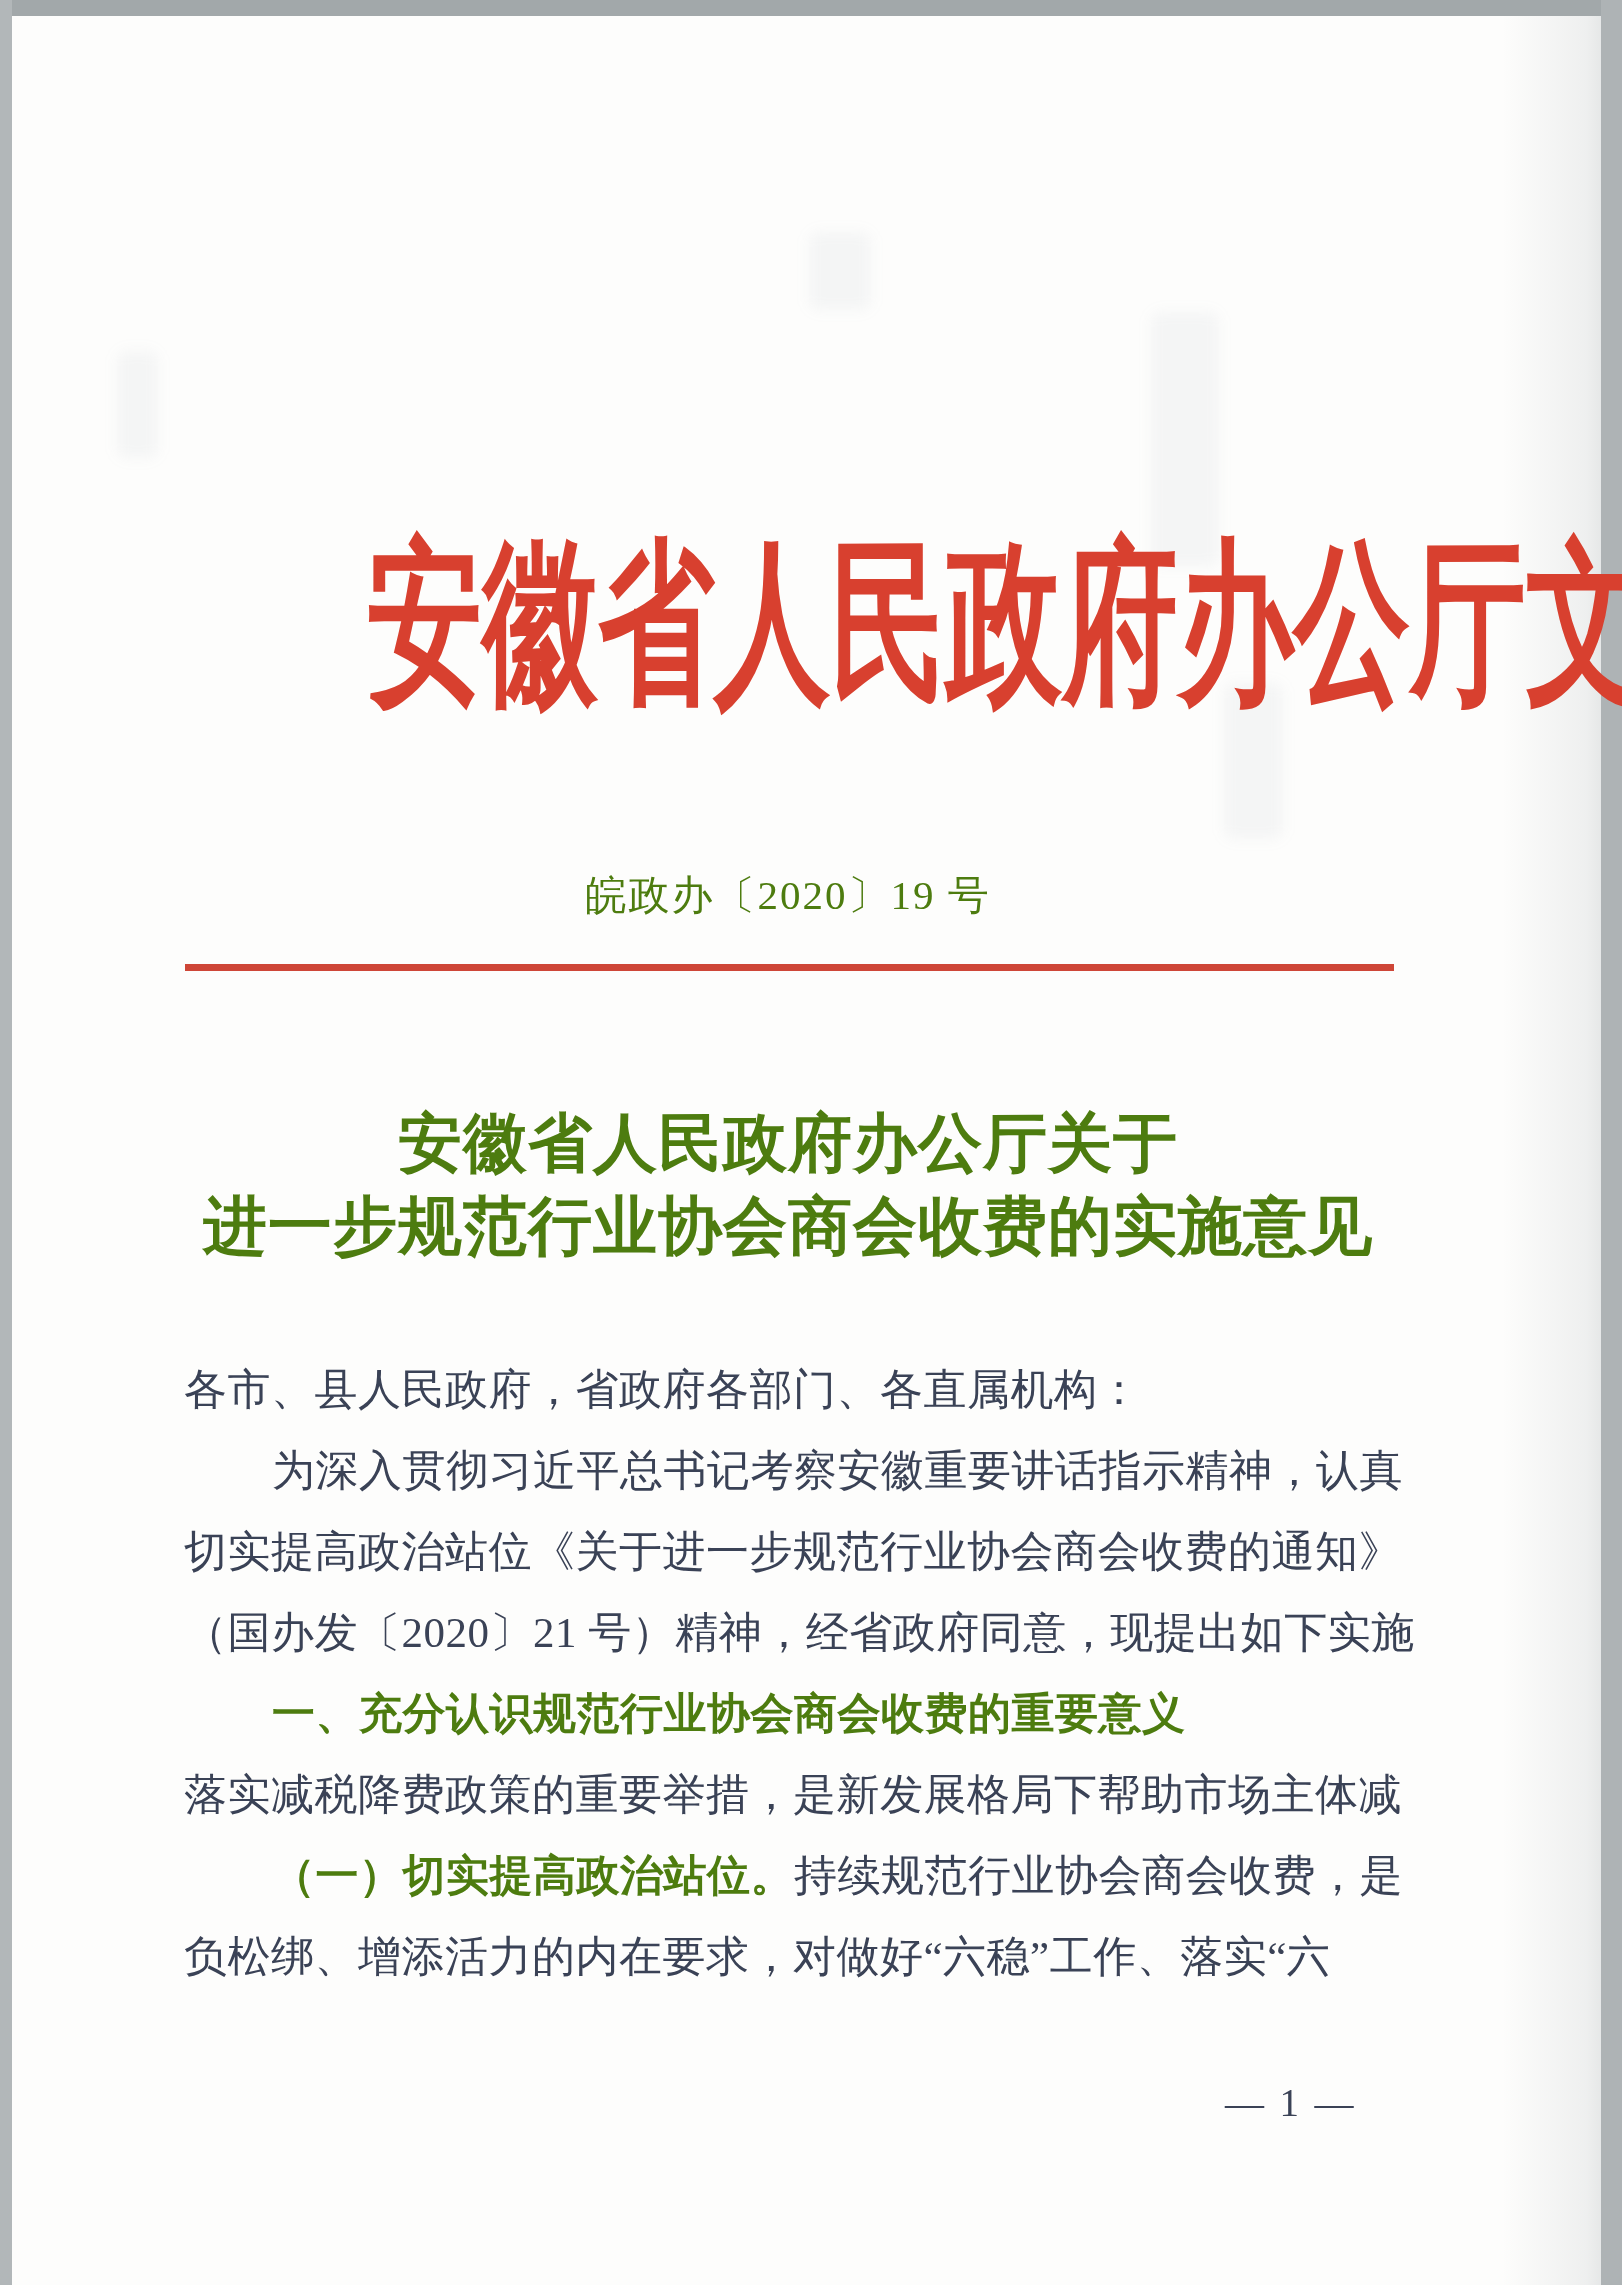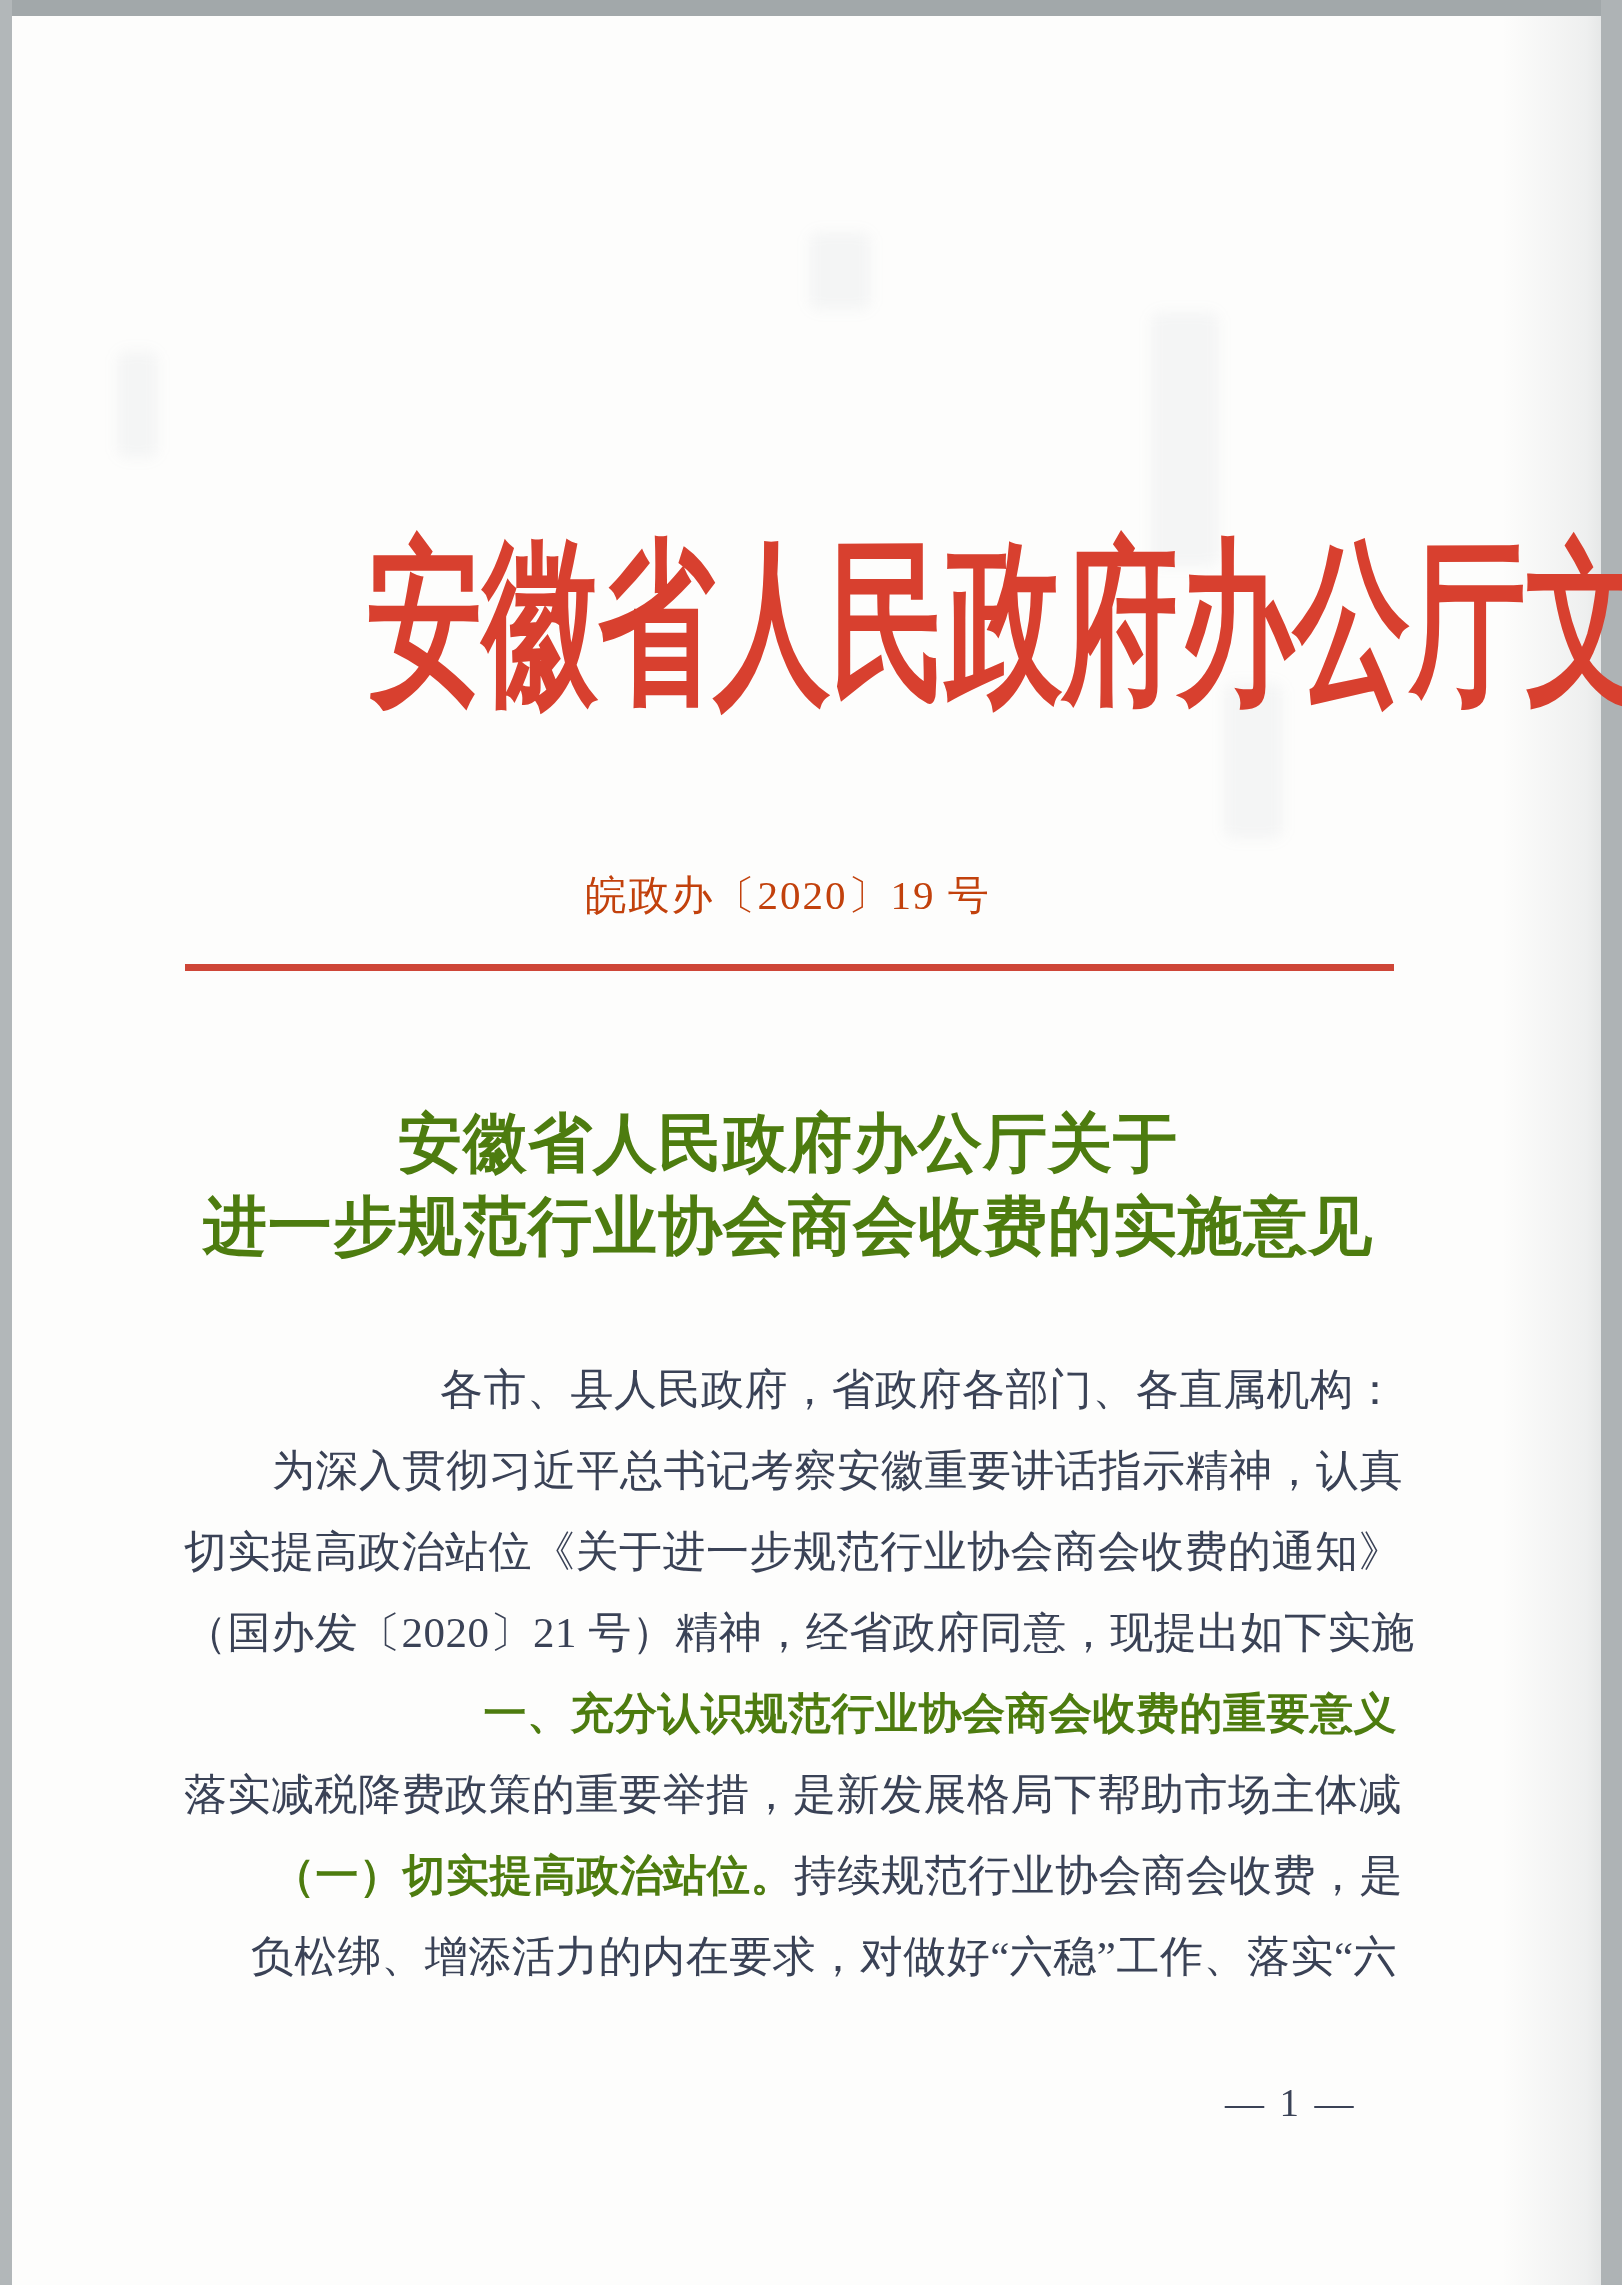--- a/index.html
+++ b/index.html
@@ -74,21 +74,21 @@
   }
 
   
   .doc-number {
     position: absolute; left: 0; top: 872px;
     width: 1576px;
     text-align: center;
     font-size: 41px;
     line-height: 47px;
     letter-spacing: 2px;
-    color: #c2410c;
+    color: #4d7c0f;
   }
 
   
   .red-rule {
     position: absolute; left: 185px; top: 964px;
     width: 1209px; height: 6.8px;
     background: #ce4637;
   }
 
   
@@ -105,21 +105,21 @@
 
   
   .doc-body {
     position: absolute; left: 184px; top: 1349px;
     width: 1213px;
     font-size: 43px;
     line-height: 81px;
     letter-spacing: 0.5px;
     color: #3a4256;
   }
-  .doc-body .line { white-space: nowrap; text-align: right; }
+  .doc-body .line { white-space: nowrap; }
   .doc-body .line.indent { padding-left: 88px; }
   .doc-body .seg.bold { font-weight: bold; color: #4d7c0f; }
 
   
   .page-number {
     position: absolute; left: 1225px; top: 2079px;
     font-size: 39px;
     line-height: 47px;
     letter-spacing: 2.9px;
     color: #3a4256;

